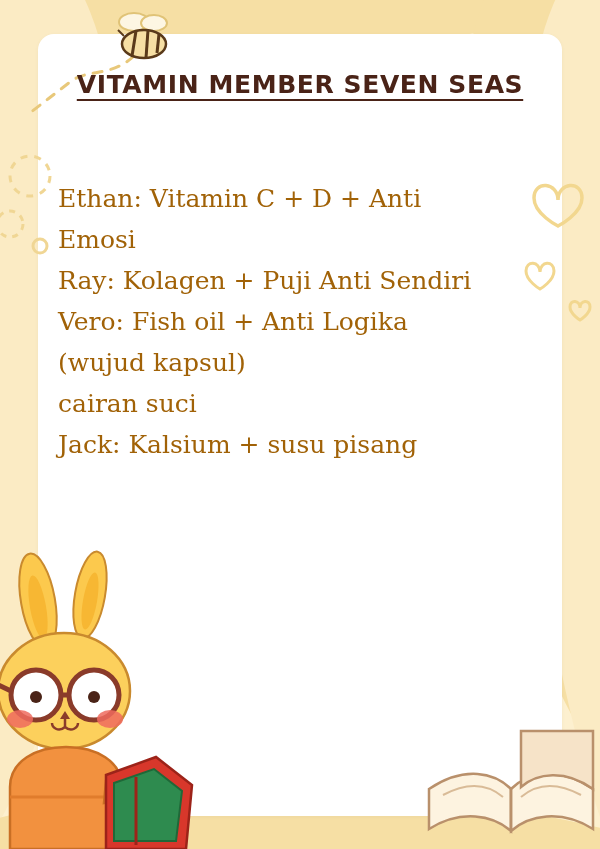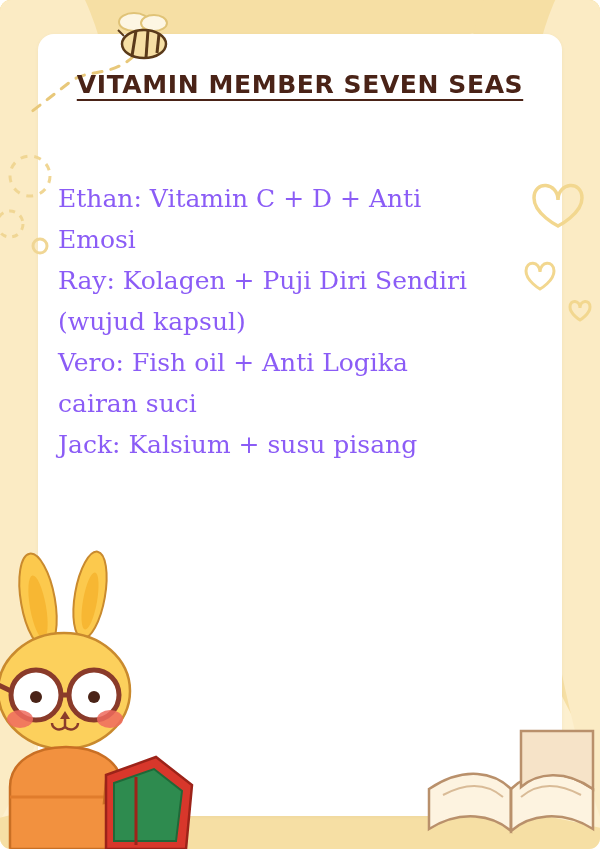--- a/index.html
+++ b/index.html
@@ -12,21 +12,20 @@
     overflow: hidden;
     font-family: "Liberation Sans", sans-serif;
     background: #ffffff;
   }
   #poster {
     position: relative;
     width: 600px;
     height: 849px;
     background: #fdf0cf;
     overflow: hidden;
-    border-radius: 11px;
   }
 
   
   .ribbon {
     position: absolute;
     background: #f7e0a6;
     border-radius: 50%;
   }
   .ribbon-a {
     width: 420px; height: 900px;
@@ -96,21 +95,21 @@
 
   
   #bodytext {
     position: absolute;
     left: 58px;
     top: 178px;
     width: 430px;
     font-family: "DejaVu Serif", serif;
     font-size: 25px;
     line-height: 41px;
-    color: #8b5cf6;
+    color: #a16207;
   }
   #bodytext .line {
     white-space: pre-wrap;
   }
 
   
   .bee {
     position: absolute;
     left: 108px;
     top: 8px;
@@ -198,23 +197,23 @@
   <svg class="hearts" viewBox="0 0 80 170">
     <path d="M40 40 C 40 22, 16 20, 16 38 C 16 54, 40 66, 40 66 C 40 66, 64 54, 64 38 C 64 20, 40 22, 40 40 Z" fill="none" stroke="#f2d78f" stroke-width="3.5"></path>
     <path d="M22 112 C 22 101, 8 100, 8 111 C 8 121, 22 129, 22 129 C 22 129, 36 121, 36 111 C 36 100, 22 101, 22 112 Z" fill="none" stroke="#f2d78f" stroke-width="3"></path>
     <path d="M62 148 C 62 140, 52 139, 52 147 C 52 154, 62 160, 62 160 C 62 160, 72 154, 72 147 C 72 139, 62 140, 62 148 Z" fill="none" stroke="#f2d78f" stroke-width="3"></path>
   </svg>
 
   <div id="heading">VITAMIN MEMBER SEVEN SEAS</div>
 
   <div id="bodytext">
     <div class="line">Ethan: Vitamin C + D + Anti Emosi</div>
-    <div class="line">Ray: Kolagen + Puji Diri Sendiri</div>
+    <div class="line">Ray: Kolagen + Puji Anti Sendiri</div>
+    <div class="line">Vero: Fish oil + Anti Logika</div>
     <div class="line">(wujud kapsul)</div>
-    <div class="line">Vero: Fish oil + Anti Logika</div>
     <div class="line">cairan suci</div>
     <div class="line">Jack: Kalsium + susu pisang</div>
   </div>
 
   <svg class="bunny" viewBox="0 0 230 300">
 
     <ellipse cx="52" cy="52" rx="17" ry="48" fill="#fcc94d" stroke="#c98a2e" stroke-width="2" transform="rotate(-10 52 52)"></ellipse>
     <ellipse cx="104" cy="46" rx="15" ry="44" fill="#fcc94d" stroke="#c98a2e" stroke-width="2" transform="rotate(10 104 46)"></ellipse>
     <ellipse cx="52" cy="58" rx="8" ry="32" fill="#f7b733" transform="rotate(-10 52 58)"></ellipse>
     <ellipse cx="104" cy="52" rx="7" ry="29" fill="#f7b733" transform="rotate(10 104 52)"></ellipse>

